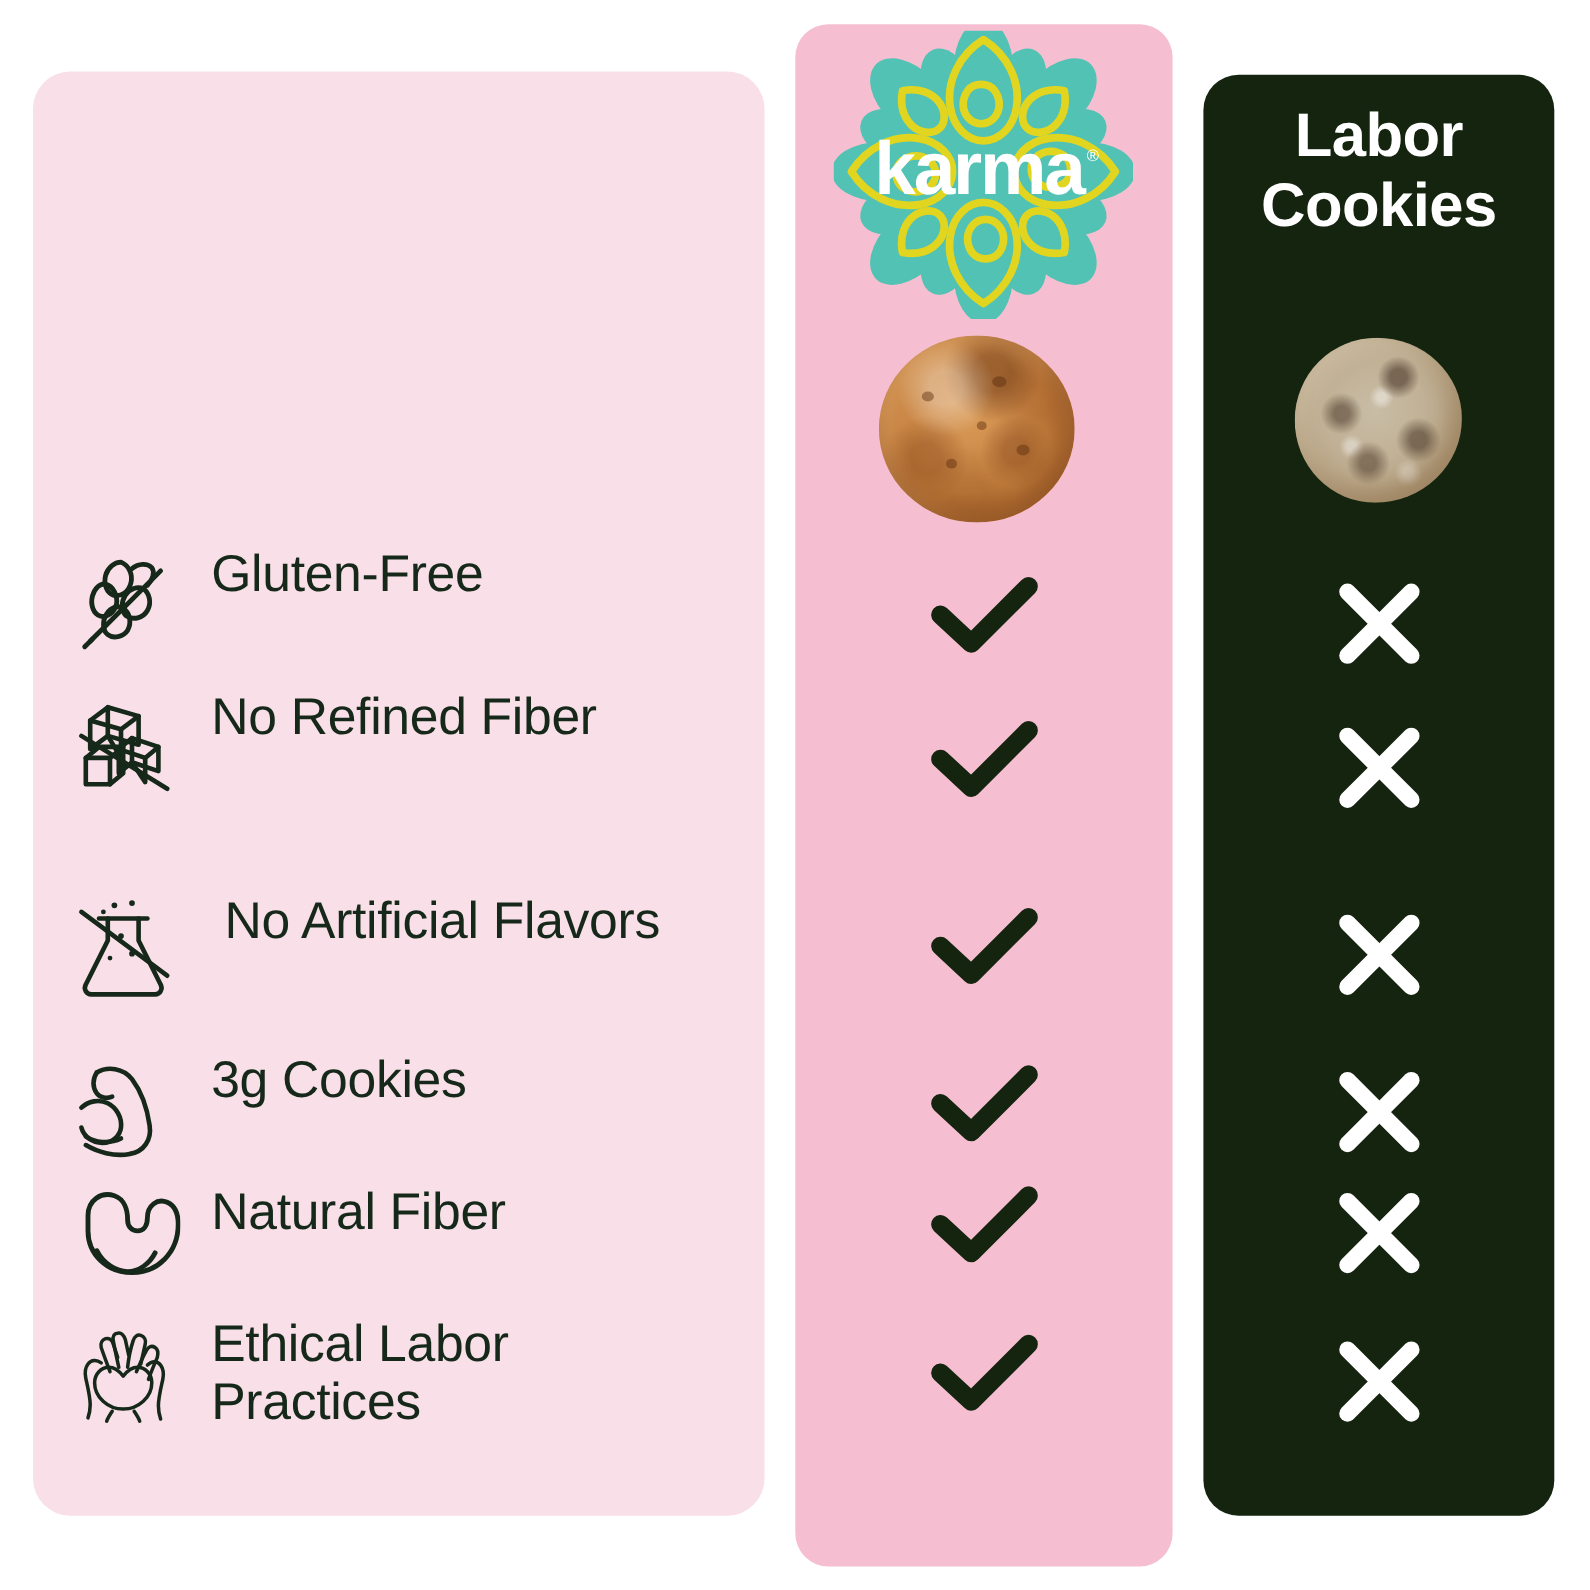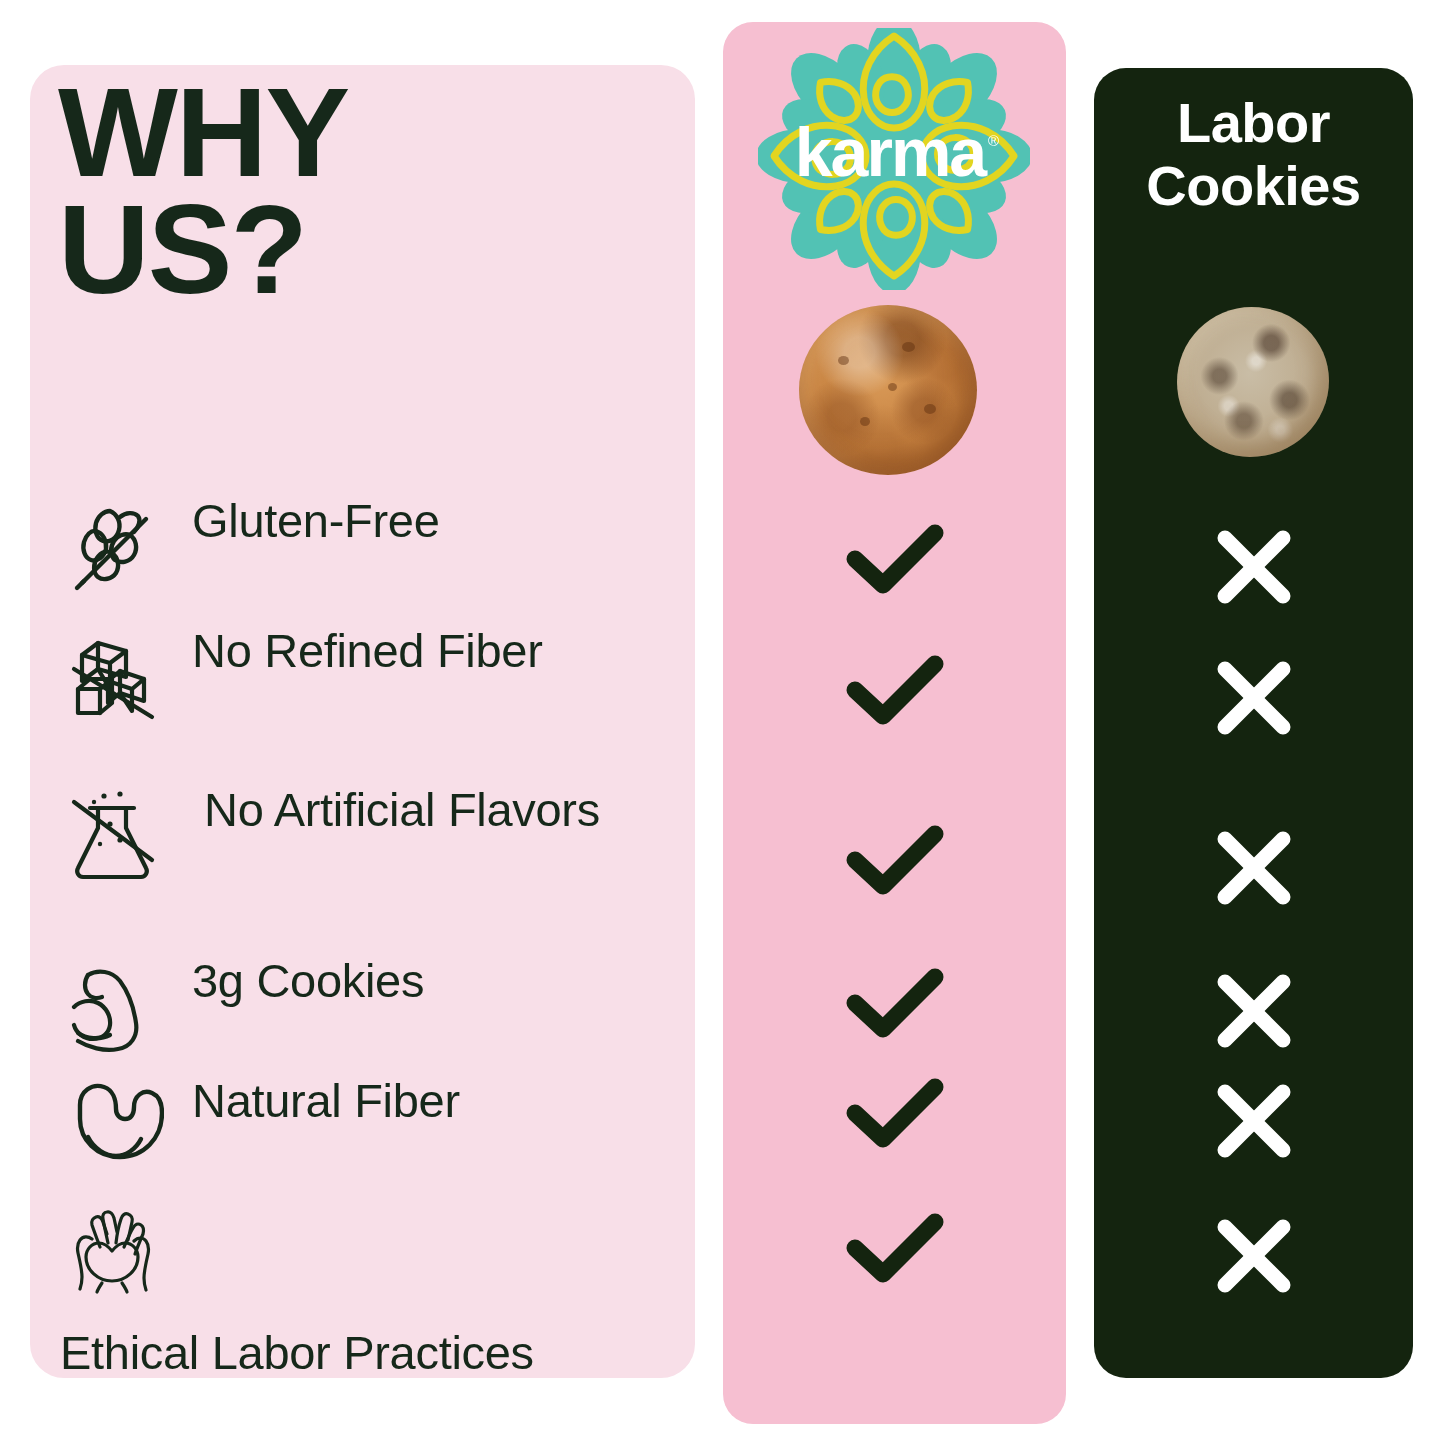--- a/index.html
+++ b/index.html
@@ -103,21 +103,20 @@
   }
   .x-cell svg{ display:block; }
 </style>
 </head>
 <body>
 
 <div id="stage">
 
   <div id="features-panel"></div>
 
-  <h1 id="page-title">WHY US?</h1>
 
   <div id="feature-list">
 
     <div class="feature-row" style="top:75px;">
       <span class="feature-icon">
         <svg viewBox="0 0 104 104" fill="none" stroke="#16281a" stroke-width="4.4" stroke-linecap="round" stroke-linejoin="round">
           <path d="M60 22c6-5 14-5 18-1 3 4 1 11-4 16"></path>
           <path d="M50 16c7 3 11 11 9 19-2 8-9 13-16 11-6-2-9-10-7-18 2-7 8-12 14-12z"></path>
           <path d="M70 40c6 4 8 13 4 20-4 7-13 9-19 5-5-4-5-13-1-19 4-6 11-8 16-6z"></path>
           <path d="M36 36c7 2 11 10 10 18-2 8-9 13-15 11-6-2-9-10-7-18 2-7 7-12 12-11z"></path>
@@ -142,21 +141,21 @@
           <path d="M72 64 L72 86 L60 68"></path>
           <path d="M18 64 L40 64 L40 88 L18 88 Z"></path>
           <path d="M18 64 L30 54 L52 54 L40 64"></path>
           <path d="M52 54 L52 78 L40 88"></path>
           <path d="M14 44 L92 92"></path>
         </svg>
       </span>
       <span class="feature-label">No Refined Fiber</span>
     </div>
 
-    <div class="feature-row" style="top:364px;gap:40px;">
+    <div class="feature-row" style="top:391px;gap:40px;">
       <span class="feature-icon">
         <svg viewBox="0 0 104 104" fill="none" stroke="#16281a" stroke-width="4.2" stroke-linecap="round" stroke-linejoin="round">
           <path d="M30 24 L74 24"></path>
           <path d="M38 24 L38 44 L18 84 a6 6 0 0 0 5 9 L81 93 a6 6 0 0 0 5 -9 L66 44 L66 24"></path>
           <circle cx="44" cy="12" r="2.6" fill="#16281a" stroke="none"></circle>
           <circle cx="60" cy="10" r="2.6" fill="#16281a" stroke="none"></circle>
           <circle cx="34" cy="18" r="2.2" fill="#16281a" stroke="none"></circle>
           <circle cx="50" cy="40" r="2.6" fill="#16281a" stroke="none"></circle>
           <circle cx="60" cy="56" r="2.6" fill="#16281a" stroke="none"></circle>
           <circle cx="40" cy="60" r="2.2" fill="#16281a" stroke="none"></circle>
@@ -181,21 +180,21 @@
     <div class="feature-row" style="top:655px;">
       <span class="feature-icon">
         <svg viewBox="0 0 104 104" fill="none" stroke="#16281a" stroke-width="4.4" stroke-linecap="round" stroke-linejoin="round">
           <path d="M20 30 c0 -14 12 -22 24 -18 c9 3 12 13 12 22 c0 6 4 10 9 10 c6 0 9 -5 9 -12 c0 -11 9 -18 18 -14 c7 3 10 11 10 20 c0 26 -19 44 -42 44 c-23 0 -40 -17 -40 -38 z"></path>
           <path d="M28 62 c6 12 18 19 28 19 c10 0 20 -7 25 -17"></path>
         </svg>
       </span>
       <span class="feature-label">Natural Fiber</span>
     </div>
 
-    <div class="feature-row" style="top:775px;flex-direction:column;">
+    <div class="feature-row" style="top:775px;">
       <span class="feature-icon">
         <svg viewBox="0 0 104 104" fill="none" stroke="#16281a" stroke-width="3.2" stroke-linecap="round" stroke-linejoin="round">
           <path d="M52 86 c-14 0 -26 -11 -26 -24 c0 -8 6 -14 13 -14 c5 0 9 3 13 8 c4 -5 8 -8 13 -8 c7 0 13 6 13 14 c0 13 -12 24 -26 24 z"></path>
           <path d="M40 52 c-3 -8 -6 -16 -8 -22 c-1 -4 1 -7 4 -8 c3 -1 6 1 7 5 l4 12"></path>
           <path d="M48 48 c-2 -9 -4 -18 -5 -24 c-1 -4 1 -7 4 -7 c3 -1 6 2 7 6 l3 14"></path>
           <path d="M56 48 c1 -9 3 -18 5 -24 c1 -4 4 -6 7 -5 c3 1 5 4 4 8 l-4 18"></path>
           <path d="M64 52 c3 -7 6 -14 9 -19 c2 -4 5 -5 8 -3 c3 2 3 5 2 9 c-3 7 -6 14 -8 20"></path>
           <path d="M32 44 c-4 -3 -9 -3 -12 1 c-3 4 -3 8 -2 13 c2 9 4 17 4 24 c0 5 -1 9 -2 12"></path>
           <path d="M74 46 c4 -4 9 -4 12 0 c3 4 3 8 2 13 c-2 9 -4 17 -4 24 c0 5 1 9 2 12"></path>
           <path d="M42 88 c-2 3 -4 6 -5 9"></path>

